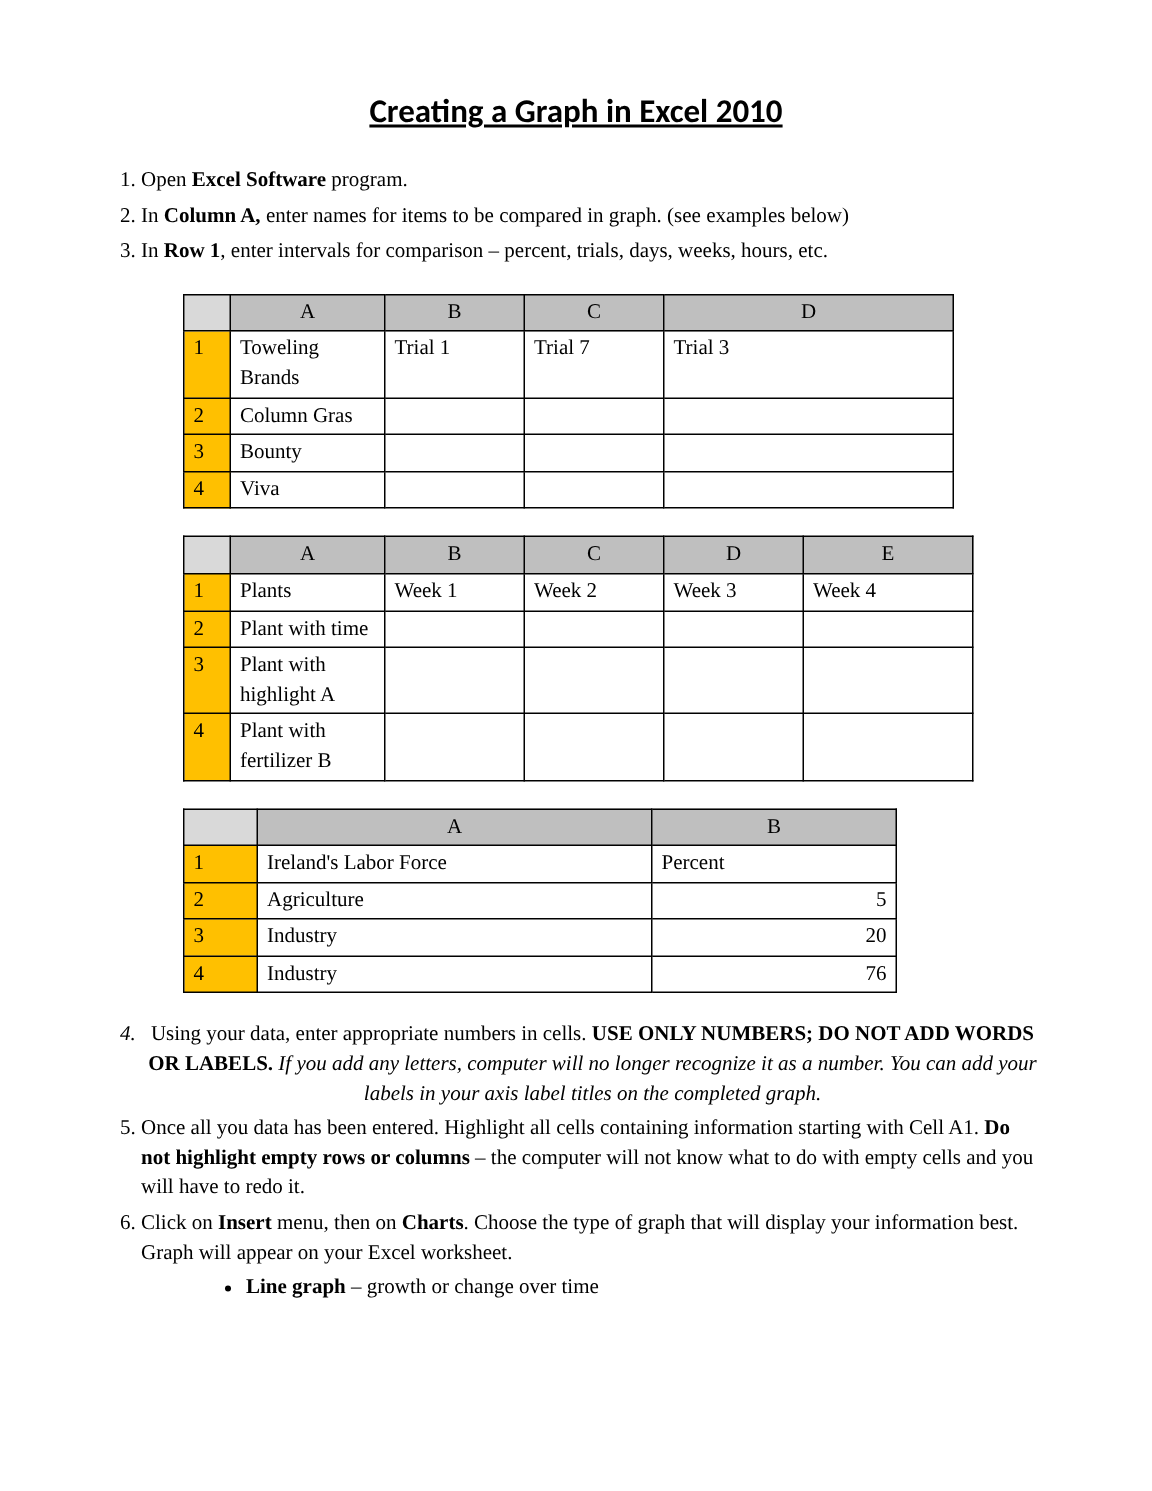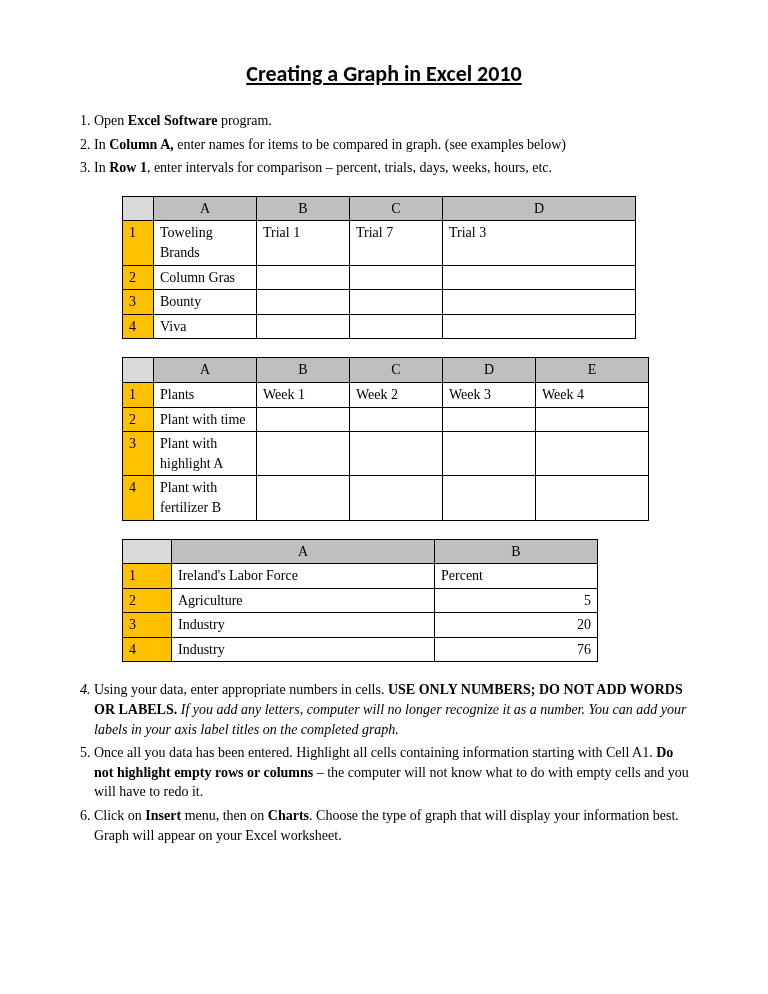--- a/index.html
+++ b/index.html
@@ -24,21 +24,21 @@
   ol.main-list {
     padding-left: 22px;
     margin: 0;
   }
   ol.main-list > li {
     margin-bottom: 4px;
     line-height: 1.4;
     font-family: Liberation Serif, serif;
   }
   .bold { font-weight: bold; }
-  .italic { font-style: italic; }
+  .italic { font-style: italic; text-align: center; }
   table.example {
     border-collapse: collapse;
     margin: 18px 0 18px 28px;
     font-size: 14px;
   }
   table.example td, table.example th {
     border: 1px solid #000;
     padding: 2px 6px;
     height: 18px;
     vertical-align: top;
@@ -204,15 +204,20 @@
     </li>
 
     <li class="italic" value="4">
       <span style="font-style:normal">Using your data, enter appropriate numbers in cells.  </span><span class="bold" style="font-style:normal">USE ONLY NUMBERS; DO NOT ADD WORDS OR LABELS.</span><span>  If you add any letters, computer will no longer recognize it as a number.  You can add your labels in your axis label titles on the completed graph.</span>
     </li>
     <li>
       <span>Once all you data has been entered.  Highlight all cells containing information starting with Cell A1.  </span><span class="bold">Do not highlight empty rows or columns</span><span> – the computer will not know what to do with empty cells and you will have to redo it.</span>
     </li>
     <li>
       <span>Click on </span><span class="bold">Insert</span><span> menu, then on </span><span class="bold">Charts</span><span>.  Choose the type of graph that will display your information best.  Graph will appear on your Excel worksheet.</span>
+      <ul class="bullets">
+        <li>
+          <span class="bold">Line graph</span><span> – growth or change over time</span>
+        </li>
+      </ul>
     </li>
   </ol>
 </div>
 
 </body></html>

